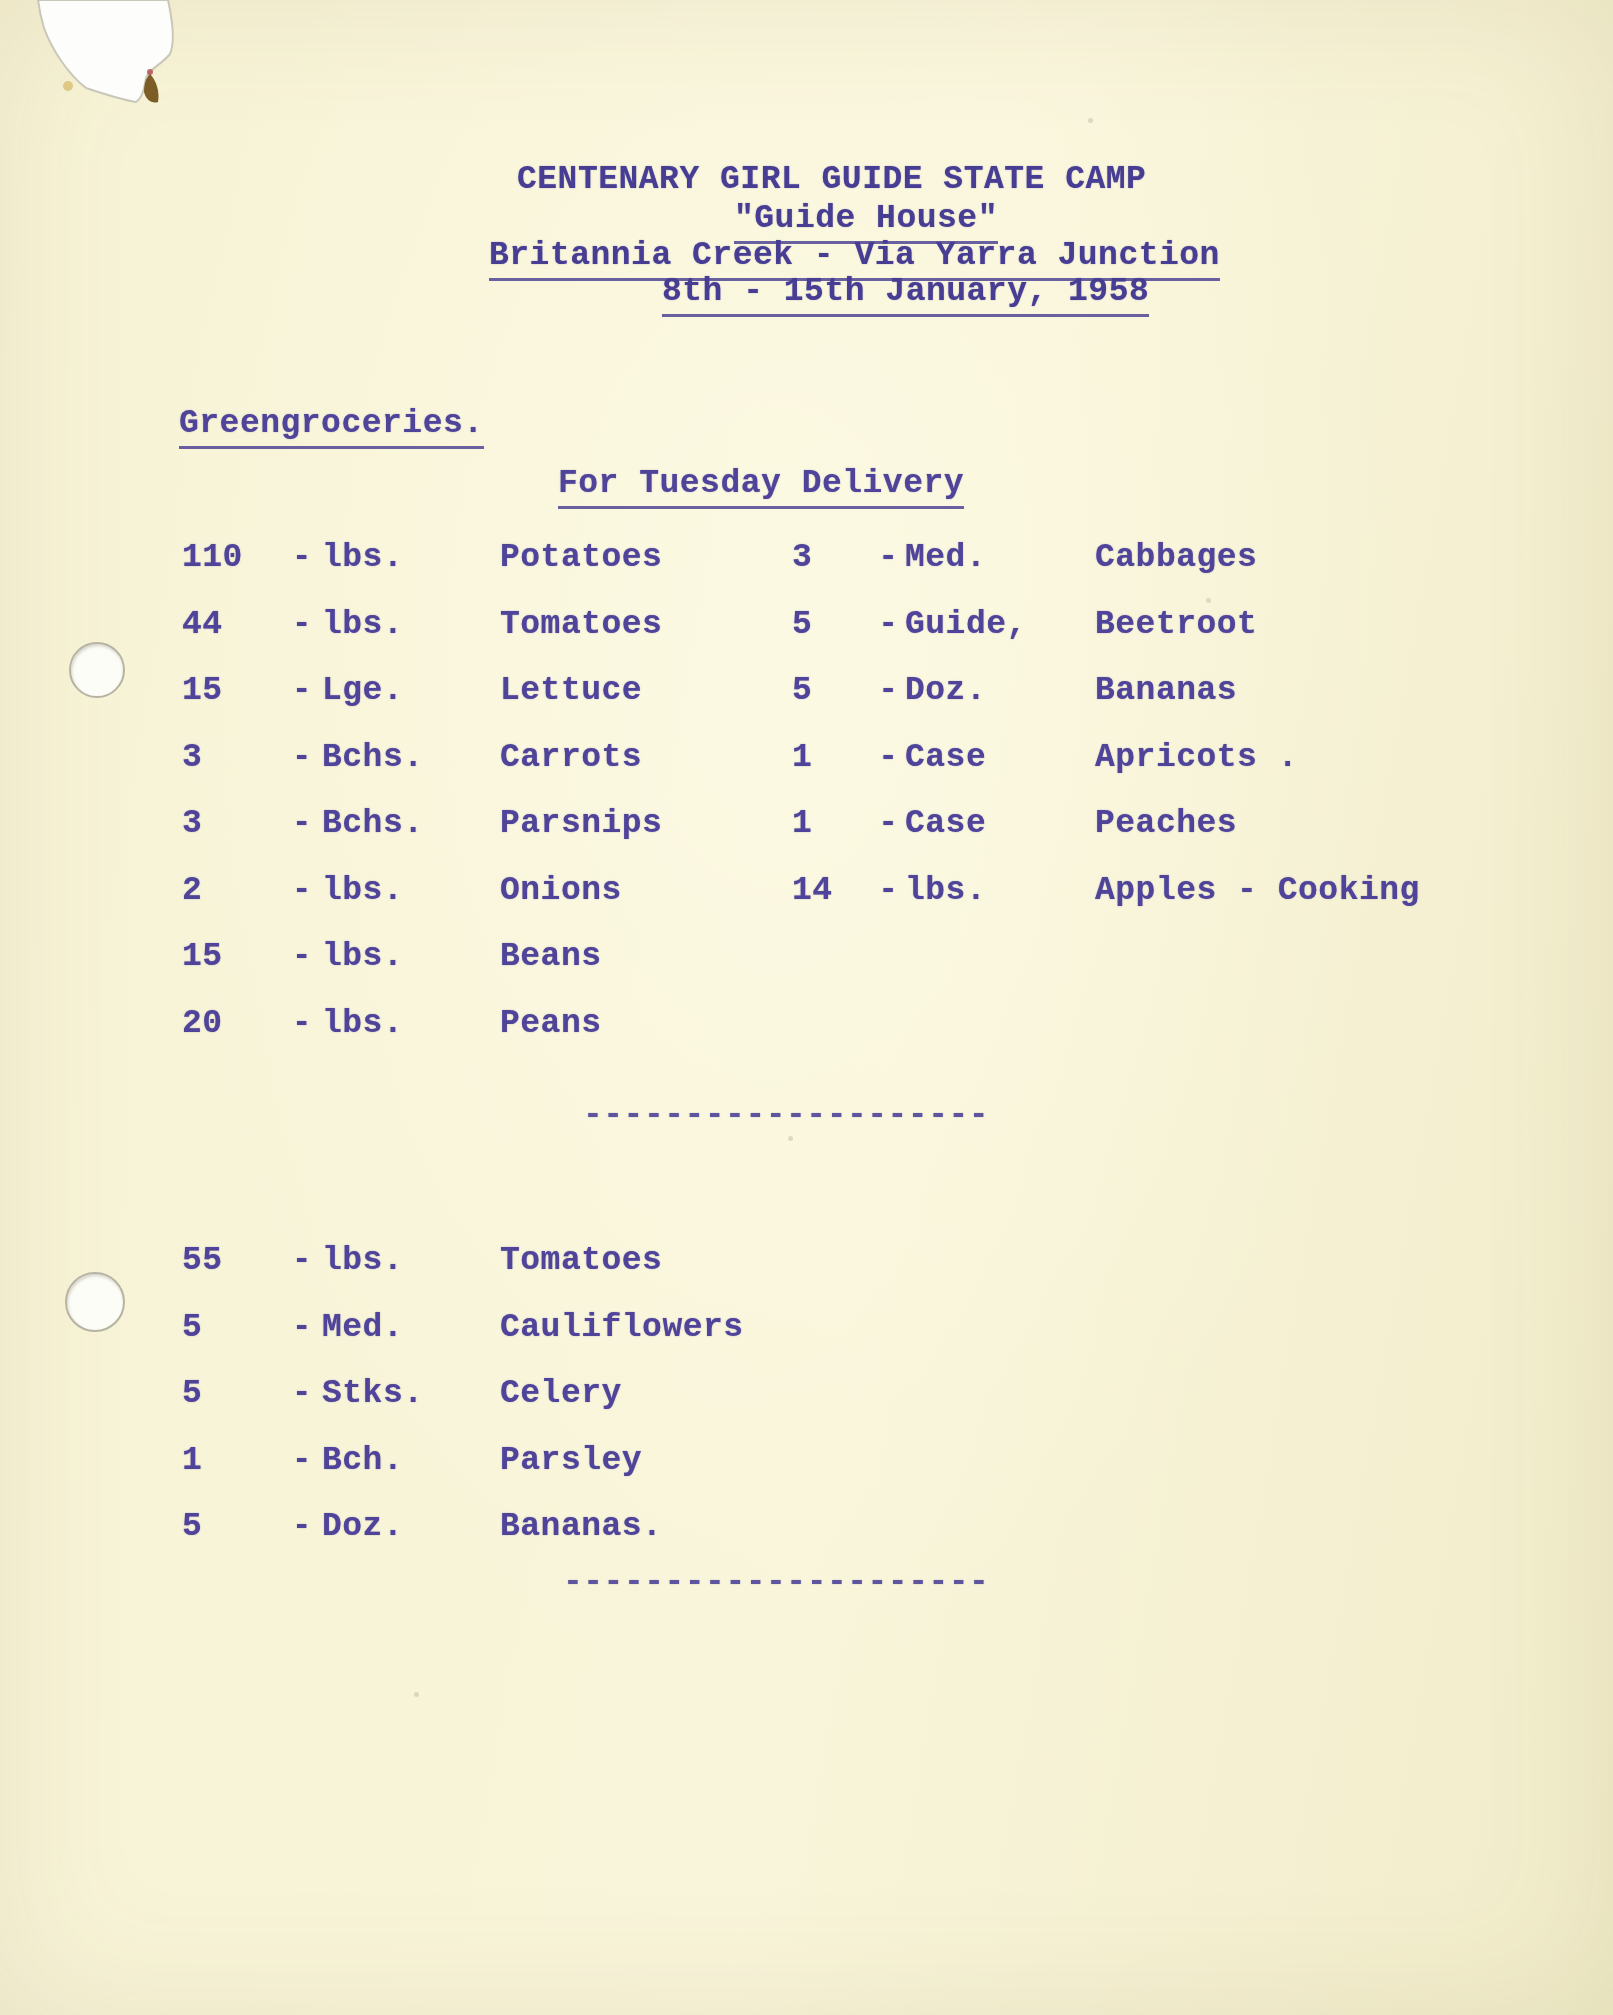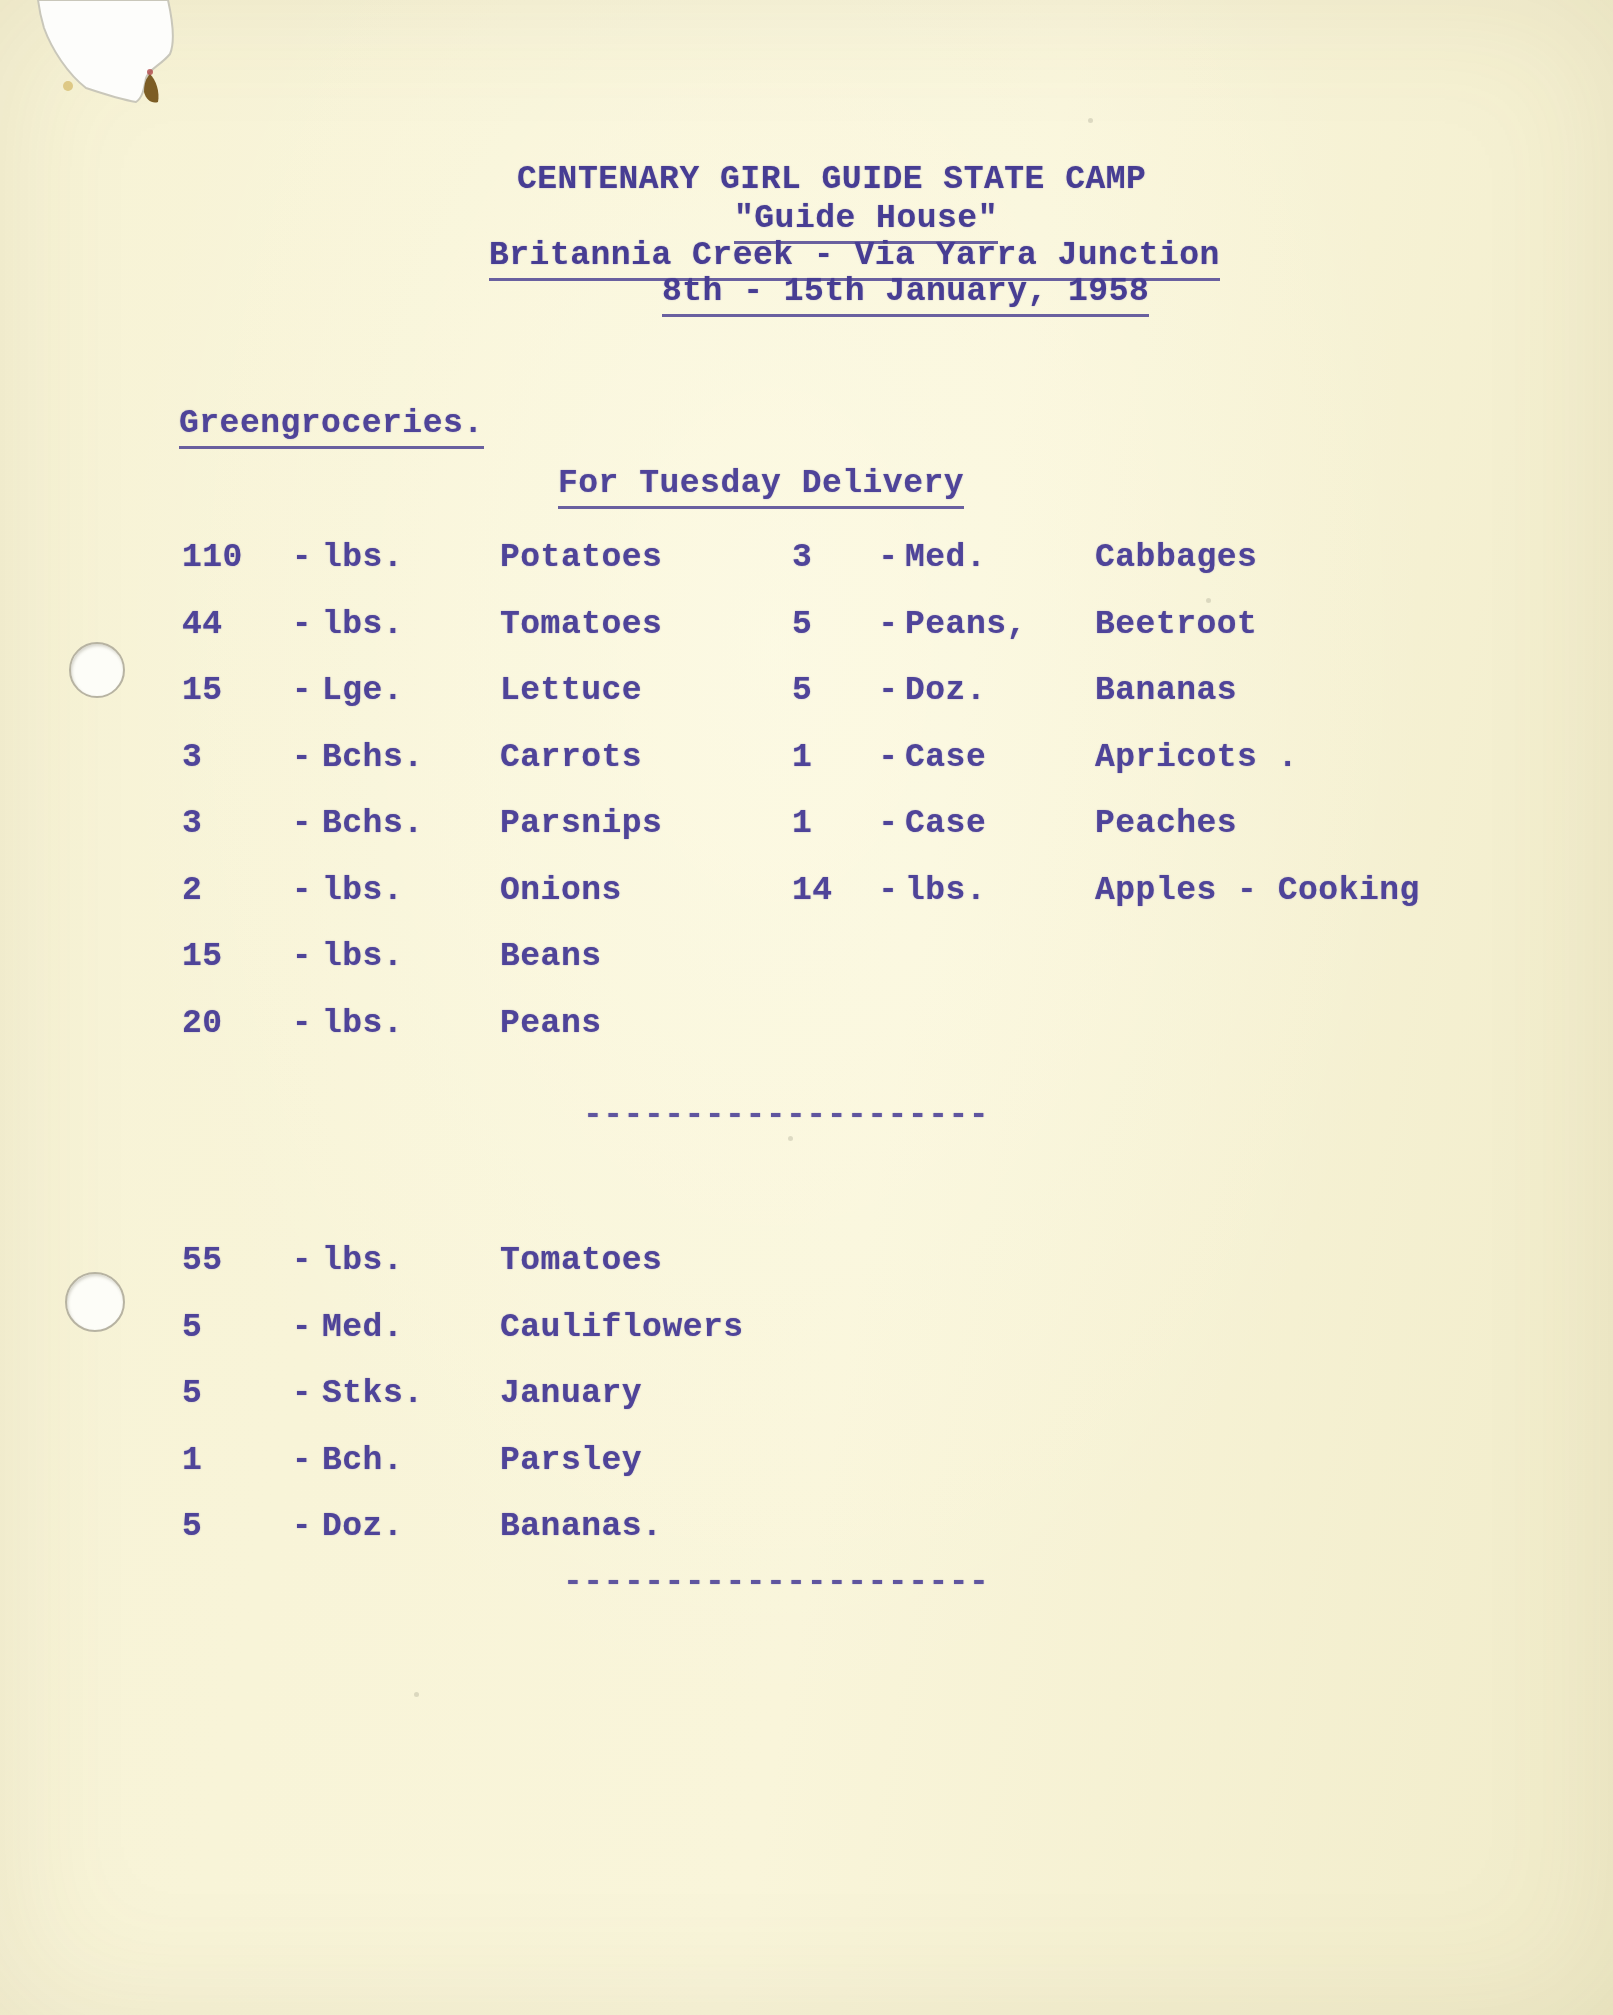--- a/index.html
+++ b/index.html
@@ -100,32 +100,32 @@
       <div class="grocery-row"><span class="cell cell-qty">44</span><span class="cell cell-dash">-</span><span class="cell cell-unit">lbs.</span><span class="cell cell-item">Tomatoes</span></div>
       <div class="grocery-row"><span class="cell cell-qty">15</span><span class="cell cell-dash">-</span><span class="cell cell-unit">Lge.</span><span class="cell cell-item">Lettuce</span></div>
       <div class="grocery-row"><span class="cell cell-qty">3</span><span class="cell cell-dash">-</span><span class="cell cell-unit">Bchs.</span><span class="cell cell-item">Carrots</span></div>
       <div class="grocery-row"><span class="cell cell-qty">3</span><span class="cell cell-dash">-</span><span class="cell cell-unit">Bchs.</span><span class="cell cell-item">Parsnips</span></div>
       <div class="grocery-row"><span class="cell cell-qty">2</span><span class="cell cell-dash">-</span><span class="cell cell-unit">lbs.</span><span class="cell cell-item">Onions</span></div>
       <div class="grocery-row"><span class="cell cell-qty">15</span><span class="cell cell-dash">-</span><span class="cell cell-unit">lbs.</span><span class="cell cell-item">Beans</span></div>
       <div class="grocery-row"><span class="cell cell-qty">20</span><span class="cell cell-dash">-</span><span class="cell cell-unit">lbs.</span><span class="cell cell-item">Peans</span></div>
     </div>
   <div class="col col-tright" id="tuesday-right">
       <div class="grocery-row"><span class="cell cell-qty">3</span><span class="cell cell-dash">-</span><span class="cell cell-unit">Med.</span><span class="cell cell-item">Cabbages</span></div>
-      <div class="grocery-row"><span class="cell cell-qty">5</span><span class="cell cell-dash">-</span><span class="cell cell-unit">Peans,</span><span class="cell cell-item">Beetroot</span></div>
+      <div class="grocery-row"><span class="cell cell-qty">5</span><span class="cell cell-dash">-</span><span class="cell cell-unit">Guide,</span><span class="cell cell-item">Beetroot</span></div>
       <div class="grocery-row"><span class="cell cell-qty">5</span><span class="cell cell-dash">-</span><span class="cell cell-unit">Doz.</span><span class="cell cell-item">Bananas</span></div>
       <div class="grocery-row"><span class="cell cell-qty">1</span><span class="cell cell-dash">-</span><span class="cell cell-unit">Case</span><span class="cell cell-item">Apricots .</span></div>
       <div class="grocery-row"><span class="cell cell-qty">1</span><span class="cell cell-dash">-</span><span class="cell cell-unit">Case</span><span class="cell cell-item">Peaches</span></div>
       <div class="grocery-row"><span class="cell cell-qty">14</span><span class="cell cell-dash">-</span><span class="cell cell-unit">lbs.</span><span class="cell cell-item">Apples - Cooking</span></div>
     </div>
 
   <div class="typed d1">--------------------</div>
 
   <div class="col col-friday" id="friday-list">
       <div class="grocery-row"><span class="cell cell-qty">55</span><span class="cell cell-dash">-</span><span class="cell cell-unit">lbs.</span><span class="cell cell-item">Tomatoes</span></div>
       <div class="grocery-row"><span class="cell cell-qty">5</span><span class="cell cell-dash">-</span><span class="cell cell-unit">Med.</span><span class="cell cell-item">Cauliflowers</span></div>
-      <div class="grocery-row"><span class="cell cell-qty">5</span><span class="cell cell-dash">-</span><span class="cell cell-unit">Stks.</span><span class="cell cell-item">January</span></div>
+      <div class="grocery-row"><span class="cell cell-qty">5</span><span class="cell cell-dash">-</span><span class="cell cell-unit">Stks.</span><span class="cell cell-item">Celery</span></div>
       <div class="grocery-row"><span class="cell cell-qty">1</span><span class="cell cell-dash">-</span><span class="cell cell-unit">Bch.</span><span class="cell cell-item">Parsley</span></div>
       <div class="grocery-row"><span class="cell cell-qty">5</span><span class="cell cell-dash">-</span><span class="cell cell-unit">Doz.</span><span class="cell cell-item">Bananas.</span></div>
     </div>
 
   <div class="typed d2">---------------------</div>
 
 </div>
 
 </body></html>

